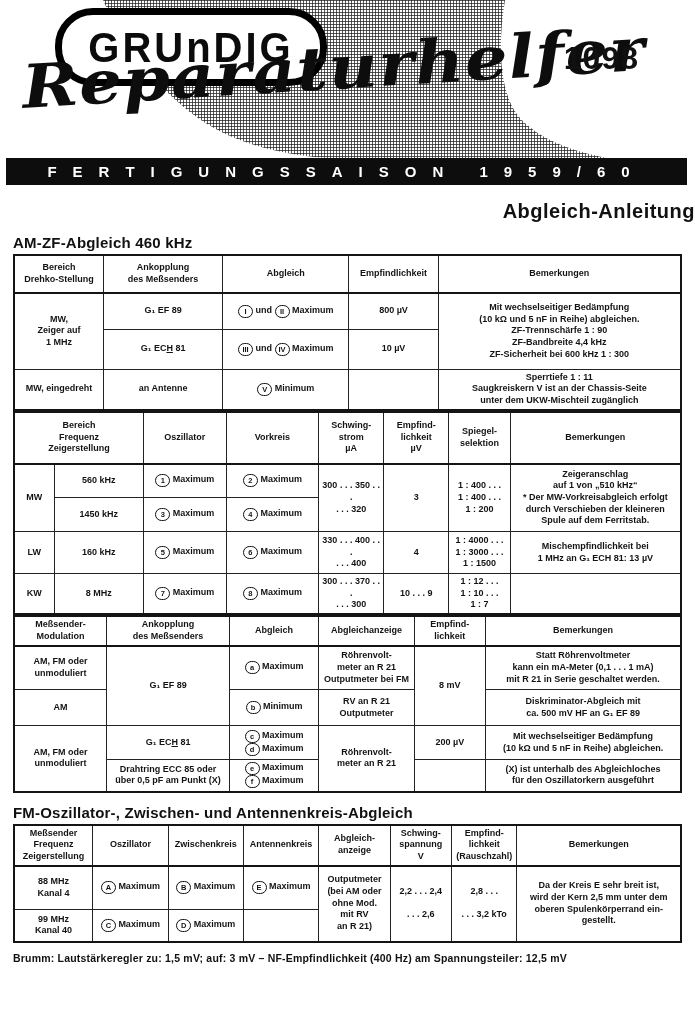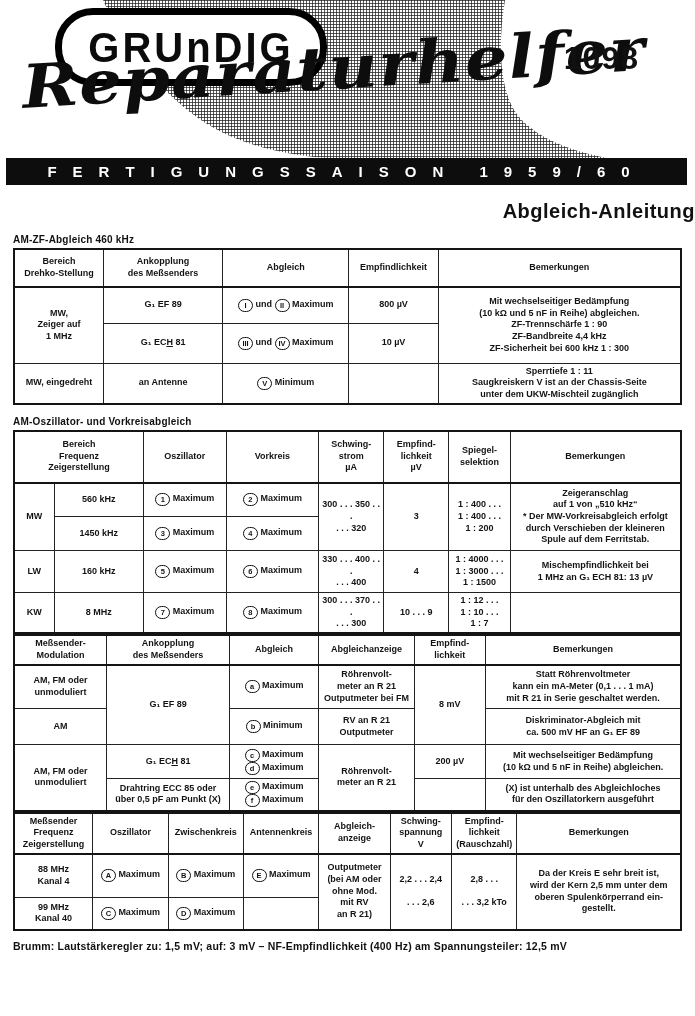--- a/index.html
+++ b/index.html
@@ -23,21 +23,21 @@
   .doc-number{position:absolute;right:56px;top:40px;font-size:32px;font-weight:900;letter-spacing:1px;}
   .season-banner{
     position:absolute;left:6px;right:8px;top:158px;height:27px;background:#0d0d0d;color:#fff;
     text-align:center;font-weight:700;font-size:15px;line-height:28px;letter-spacing:16px;
     white-space:nowrap;overflow:hidden;
   }
   
   .page-title{text-align:right;font-size:20px;font-weight:800;margin:14px 0 4px 0;letter-spacing:0.5px;}
   
   .section{margin:0 13px;}
-  .section-label{font-size:10px;font-weight:800;margin:11px 0 3px 0;letter-spacing:0.2px;}
+  .section-label{font-size:15px;font-weight:800;margin:11px 0 3px 0;letter-spacing:0.2px;}
   table{width:100%;border-collapse:collapse;table-layout:fixed;border:2.5px solid #141414;}
   th,td{
     border:1.3px solid #222;font-size:9px;font-weight:700;text-align:center;vertical-align:middle;
     padding:2px 3px;line-height:1.3;color:#131313;word-wrap:break-word;
   }
   thead th{border-bottom:2.2px solid #141414;}
   .circ{
     display:inline-block;min-width:9px;height:11px;padding:0 2px;border:1.2px solid #111;border-radius:9px;
     font-size:7.5px;line-height:11px;text-align:center;font-weight:700;vertical-align:-1px;
   }
@@ -122,21 +122,20 @@
           <td>an Antenne</td>
           <td><span class="circ">V</span> Minimum</td>
           <td></td>
           <td>Sperrtiefe 1 : 11<br>Saugkreiskern V ist an der Chassis-Seite<br>unter dem UKW-Mischteil zugänglich</td>
         </tr>
       </tbody>
     </table>
 </div>
 
 <div class="section">
-  <div class="section-label">AM-Oszillator- und Vorkreisabgleich</div>
   <table class="t2">
       <colgroup>
         <col style="width: 6%;">
         <col style="width: 13.4%;">
         <col style="width: 12.4%;">
         <col style="width: 13.9%;">
         <col style="width: 9.7%;">
         <col style="width: 9.8%;">
         <col style="width: 9.2%;">
         <col style="width: 25.6%;">
@@ -239,20 +238,21 @@
           <td>Drahtring ECC 85 oder<br>über 0,5 pF am Punkt (X)</td>
           <td><span class="circ">e</span> Maximum<br><span class="circ">f</span> Maximum</td>
           <td></td>
           <td>(X) ist unterhalb des Abgleichloches<br>für den Oszillatorkern ausgeführt</td>
         </tr>
       </tbody>
     </table>
 </div>
 
 <div class="section">
+  <div class="section-label">FM-Oszillator-, Zwischen- und Antennenkreis-Abgleich</div>
   <table class="t4">
       <colgroup>
         <col style="width: 11.8%;">
         <col style="width: 11.3%;">
         <col style="width: 11.3%;">
         <col style="width: 11.3%;">
         <col style="width: 10.7%;">
         <col style="width: 9.2%;">
         <col style="width: 9.8%;">
         <col style="width: 24.6%;">

